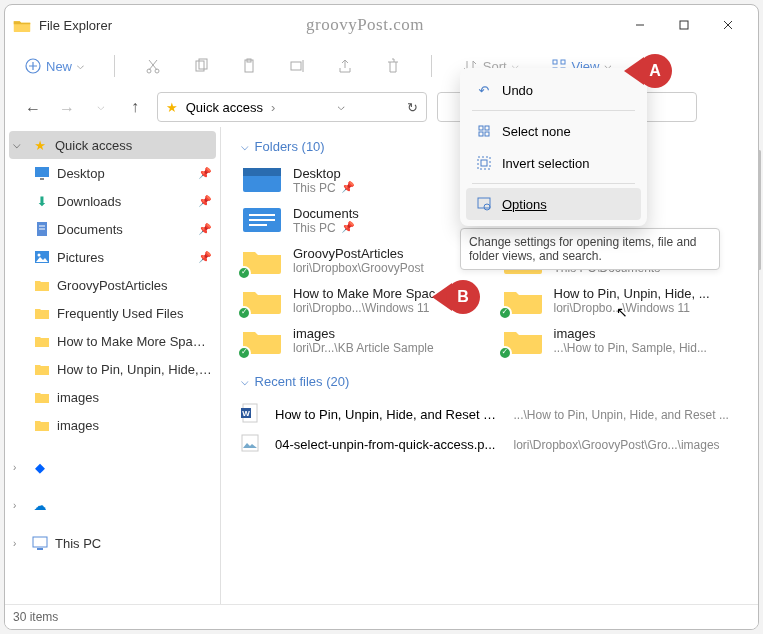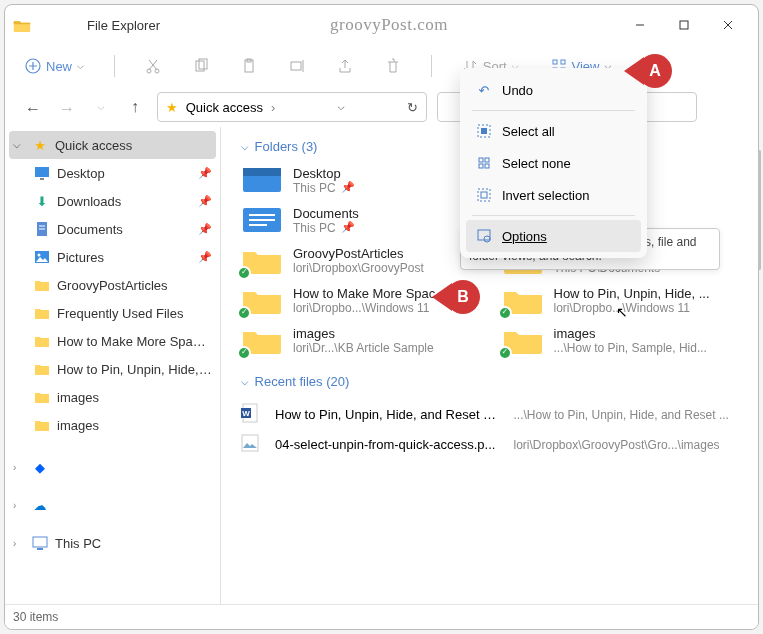--- a/index.html
+++ b/index.html
@@ -1,18 +1,18 @@
 <!DOCTYPE html>
 <html><head>
 <meta charset="utf-8">
 <style>
 * { margin: 0; padding: 0; box-sizing: border-box; font-family: "Segoe UI", sans-serif; }
 body { width: 763px; height: 634px; background: #f3f3f3; position: relative; overflow: hidden; }
 .window { position: absolute; left: 4px; top: 4px; right: 4px; bottom: 4px; background: #fff; border: 1px solid #bbb; border-radius: 8px; overflow: hidden; display: flex; flex-direction: column; }
-.titlebar { display: flex; align-items: center; height: 40px; padding: 0 8px; gap: 48px; }
+.titlebar { display: flex; align-items: center; height: 40px; padding: 0 8px; }
 .titlebar .icon { width: 18px; height: 14px; margin-right: 8px; }
 .titlebar .title { font-size: 13px; color: #333; }
 .titlebar .watermark { flex: 1; text-align: center; font-family: Georgia, serif; font-size: 17px; color: #999; letter-spacing: 0.5px; }
 .titlebar .winbtns { display: flex; gap: 0; }
 .titlebar .winbtns .wb { width: 44px; height: 32px; display: flex; align-items: center; justify-content: center; color: #333; font-size: 10px; }
 .toolbar { display: flex; align-items: center; height: 42px; padding: 0 12px; gap: 16px; }
 .tool { display: flex; align-items: center; gap: 5px; padding: 4px 8px; border-radius: 4px; color: #5a8dd8; font-size: 13px; }
 .tool.dis { color: #999; }
 .tool svg { width: 16px; height: 16px; }
 .sep { width: 1px; height: 22px; background: #d0d0d0; margin: 0 6px; }
@@ -290,21 +290,21 @@
               <rect x="5" y="12" width="6" height="2" fill="#5a8dd8"></rect>
             </svg>
           </span>
           <span class="lbl">This PC</span>
         </div>
     </div>
 
     <div class="content">
       <div class="section-h">
           <span class="chev">⌵</span>
-          <span>Folders (3)</span>
+          <span>Folders (10)</span>
         </div>
       <div class="grid">
         <div class="fitem">
             <div class="fico"><svg width="42" height="32" viewBox="0 0 42 32">
                 <rect x="2" y="4" width="38" height="24" rx="2" fill="#3a8de0"></rect>
                 <rect x="2" y="4" width="38" height="8" fill="#2a6cb0"></rect>
               </svg></div>
             <div class="fmeta">
               <div class="name">Desktop</div>
               <div class="sub">
@@ -422,29 +422,20 @@
 
 <div class="menu">
   <div class="mi">
       <span class="mico">↶</span>
       <span>Undo</span>
     </div>
   <div class="msep"></div>
   <div class="mi">
       <span class="mico">
         <svg width="14" height="14" viewBox="0 0 14 14">
-          <rect x="1" y="1" width="12" height="12" fill="none" stroke="#4a7fc9" stroke-dasharray="2"></rect>
-          <rect x="4" y="4" width="6" height="6" fill="#4a7fc9"></rect>
-        </svg>
-      </span>
-      <span>Select all</span>
-    </div>
-  <div class="mi">
-      <span class="mico">
-        <svg width="14" height="14" viewBox="0 0 14 14">
           <rect x="2" y="2" width="4" height="4" fill="none" stroke="#4a7fc9"></rect>
           <rect x="8" y="2" width="4" height="4" fill="none" stroke="#4a7fc9"></rect>
           <rect x="2" y="8" width="4" height="4" fill="none" stroke="#4a7fc9"></rect>
           <rect x="8" y="8" width="4" height="4" fill="none" stroke="#4a7fc9"></rect>
         </svg>
       </span>
       <span>Select none</span>
     </div>
   <div class="mi">
       <span class="mico">

